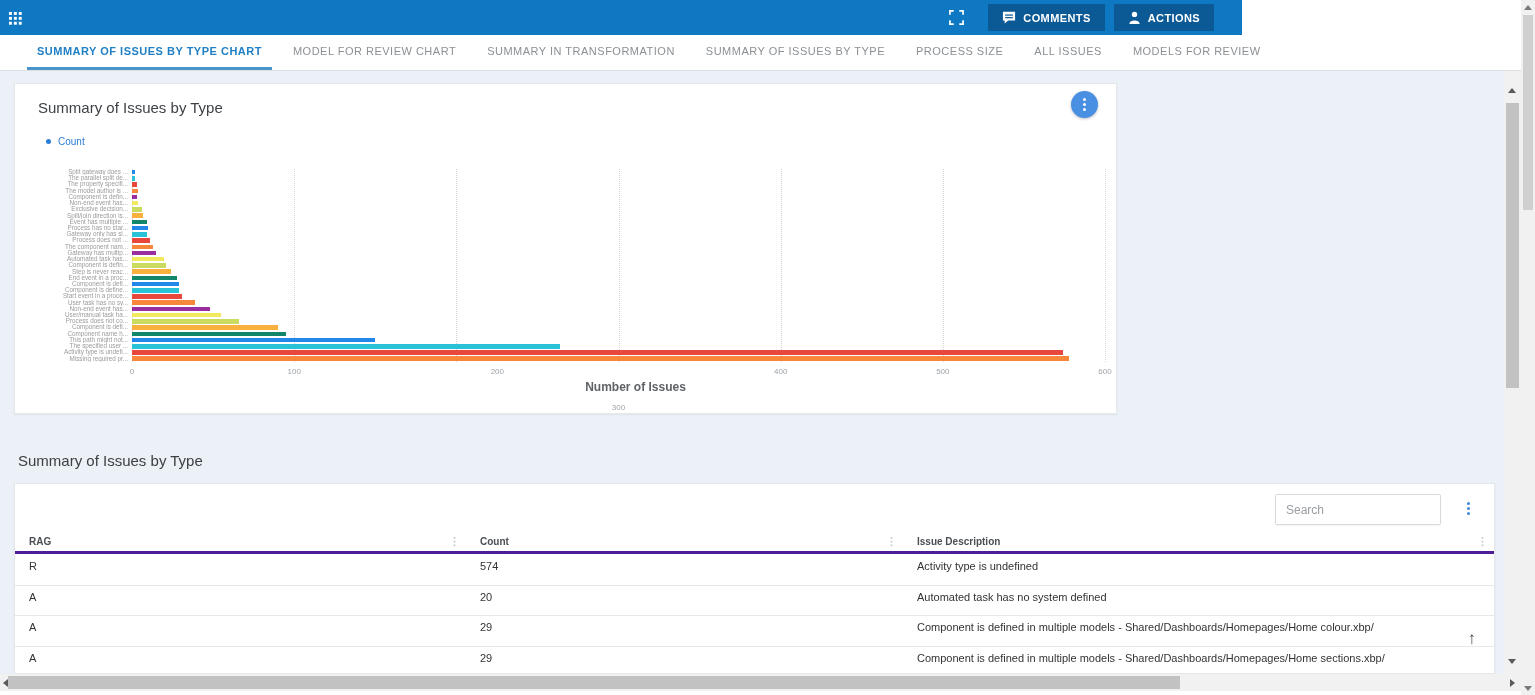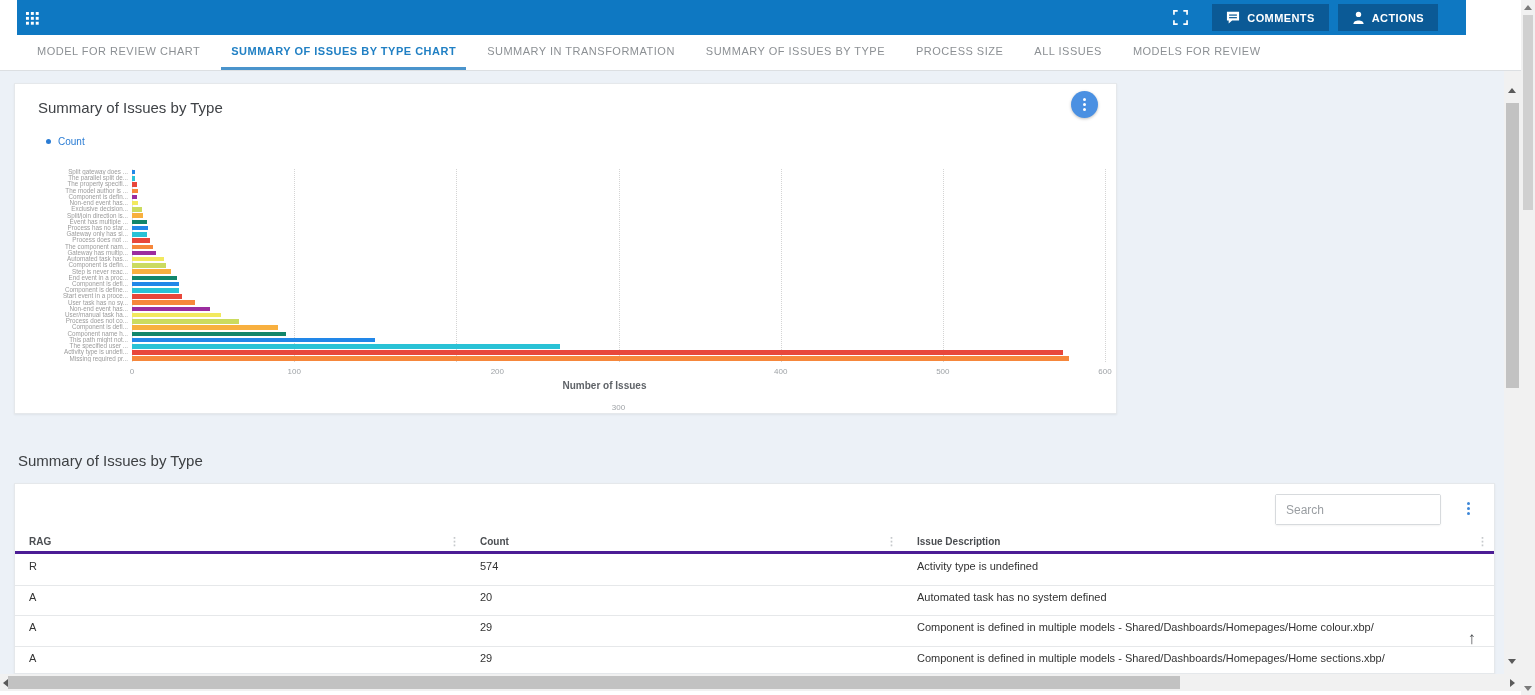--- a/index.html
+++ b/index.html
@@ -1,20 +1,20 @@
 <!DOCTYPE html>
 <html><head>
 <meta charset="utf-8">
 <style>
   * { margin:0; padding:0; box-sizing:border-box; }
   html,body { width:1535px; height:695px; overflow:hidden; font-family:"Liberation Sans",sans-serif; background:#fff; }
   body { position:relative; }
 
   
-  .topbar { position:absolute; left:17px; top:0; width:1449px; height:35px; background:#0e78c2; display:flex; align-items:center; }
+  .topbar { position:absolute; left:0; top:0; width:1242px; height:35px; background:#0e78c2; display:flex; align-items:center; }
   .apps-icon { width:14px; height:14px; margin-left:8px;
     background-image:radial-gradient(circle,#fff 1.6px,transparent 1.8px);
     background-size:4.9px 4.9px; background-position:0 0; cursor:pointer; }
   .topbar-right { position:absolute; right:28px; top:0; height:35px; display:flex; align-items:center; gap:9px; }
   .fs-btn { width:26px; height:26px; display:flex; align-items:center; justify-content:center; cursor:pointer; margin-right:10px; }
   .tb-btn { height:27px; background:#0b5a96; color:#fff; font-size:11px; font-weight:bold; letter-spacing:.4px;
     display:flex; align-items:center; gap:7px; padding:0 14px; cursor:pointer; }
 
   
   .tabbar { position:absolute; left:0; top:35px; width:1535px; height:36px; background:#fff; border-bottom:1px solid #dcdfe2;
@@ -40,21 +40,21 @@
   .y-labels { width:103px; }
   .y-labels div { height:6.226px; line-height:6.4px; font-size:6.3px; color:#9b9b9b; text-align:right; padding-right:4px;
     white-space:nowrap; overflow:hidden; }
   .plot { position:relative; width:973px; height:193px; }
   .gridline { position:absolute; top:0; bottom:0; width:0; border-left:1px dotted #d4d4d4; }
   .gridline.zero { border-left:1px solid #e0e0e0; }
   .bar-row { height:6.226px; position:relative; }
   .bar { position:absolute; left:0; top:0.9px; height:4.5px; }
   .x-axis { position:absolute; left:117px; top:283px; width:973px; height:12px; }
   .x-axis span { position:absolute; transform:translateX(-50%); font-size:8px; color:#9fa3a7; }
-  .x-label { position:absolute; left:103px; top:296px; width:973px; text-align:center; font-size:10px; font-weight:bold; color:#5f6368; }
+  .x-label { position:absolute; left:134px; top:296px; width:973px; text-align:center; font-size:12px; font-weight:bold; color:#5f6368; }
 
   
   .section-heading { position:absolute; left:18px; top:381px; font-size:15px; color:#3d4043; }
   .table-card { left:14px; top:412px; width:1481px; height:191px; overflow:hidden; }
   .search-box { position:absolute; right:53px; top:10px; width:166px; height:31px; border:1px solid #d7dadd; border-radius:2px;
     background:#fff; box-shadow:0 1px 2px rgba(0,0,0,.05); }
   .search-box input { width:100%; height:100%; border:none; outline:none; padding:0 10px; font-size:12px; color:#4d7c0f;
     font-family:"Liberation Sans",sans-serif; }
   .search-box input::placeholder { color:#9a9ea2; }
   .table-kebab { position:absolute; right:24px; top:18px; display:flex; flex-direction:column; gap:2px; cursor:pointer; }
@@ -107,22 +107,22 @@
       <svg width="13" height="14" viewBox="0 0 14 15">
         <circle cx="7" cy="3.6" r="2.9" fill="#fff"></circle>
         <path d="M1.5 14 c0-5 11-5 11 0 z" fill="#fff"></path>
       </svg>
       <span>ACTIONS</span>
     </div>
   </div>
 </div>
 
 <div class="tabbar">
+    <div class="tab active">SUMMARY OF ISSUES BY TYPE CHART</div>
     <div class="tab">MODEL FOR REVIEW CHART</div>
-    <div class="tab active">SUMMARY OF ISSUES BY TYPE CHART</div>
     <div class="tab">SUMMARY IN TRANSFORMATION</div>
     <div class="tab">SUMMARY OF ISSUES BY TYPE</div>
     <div class="tab">PROCESS SIZE</div>
     <div class="tab">ALL ISSUES</div>
     <div class="tab">MODELS FOR REVIEW</div>
   </div>
 
 <div class="content">
 
   <div class="card chart-card">

